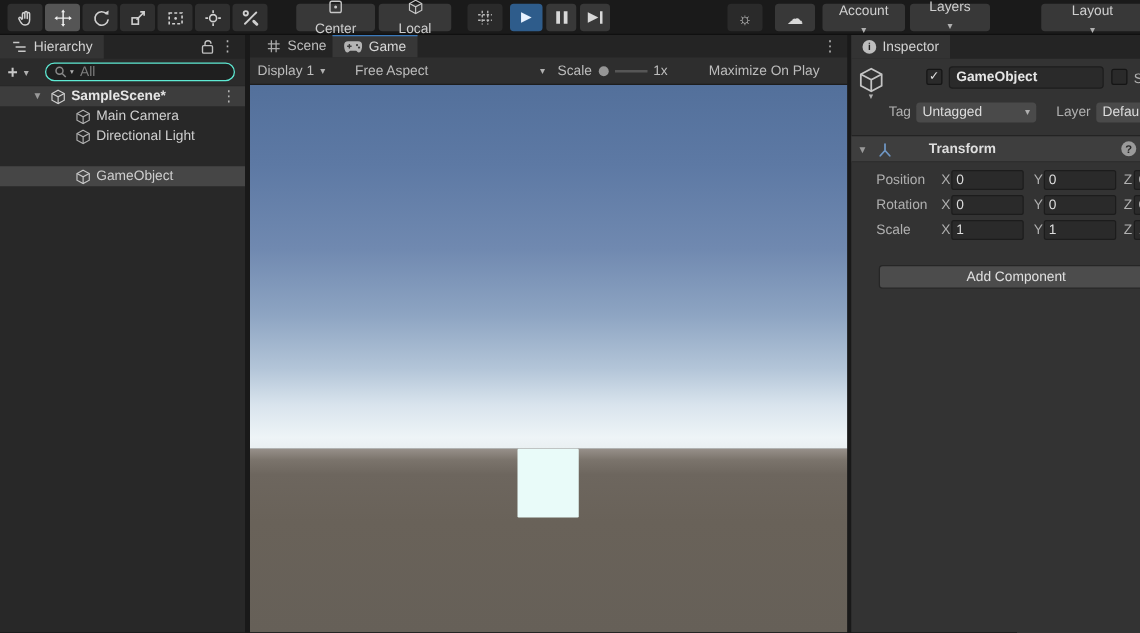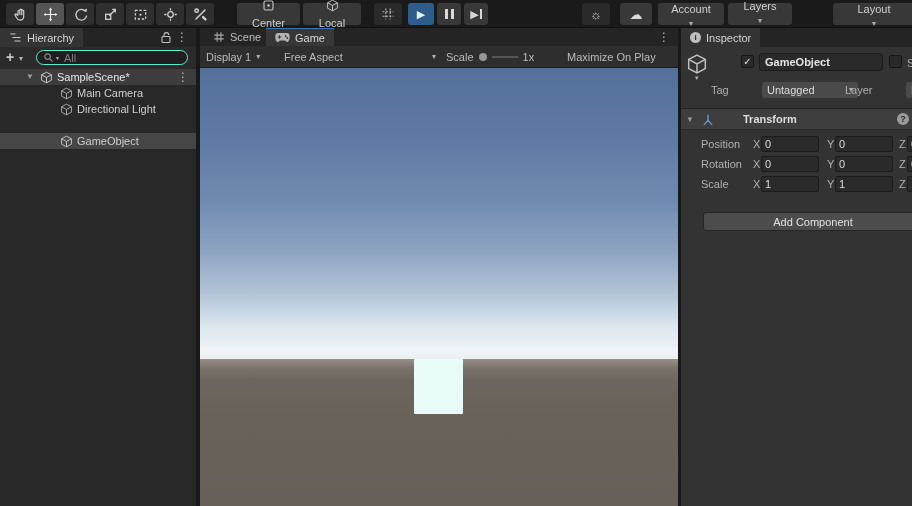--- a/index.html
+++ b/index.html
@@ -25,21 +25,21 @@
   
   .hierarchy{position:absolute;left:0;top:28px;width:196px;height:478px;background:#282828;overflow:hidden;}
   .ptabbar{position:absolute;left:0;top:0;right:0;height:19px;background:#242424;}
   .ptab{position:absolute;left:0;top:0;height:19px;background:#343434;display:flex;align-items:center;gap:5px;padding:0 9px;color:#d4d4d4;cursor:pointer;}
   .h-toolbar{position:absolute;left:0;top:19px;right:0;height:21px;background:#2b2b2b;}
   .searchbox{position:absolute;left:36px;top:3px;right:8px;height:15px;background:#1f1f1f;border:1px solid #5eead4;border-radius:8px;display:flex;align-items:center;gap:2px;padding:0 6px;box-sizing:border-box;color:#7d7d7d;}
   .hrows{position:absolute;left:0;top:41px;right:0;bottom:0;}
   .hrow{position:absolute;left:0;right:0;height:16px;display:flex;align-items:center;cursor:pointer;}
   .hrow .lbl{color:#cfcfcf;}
   .hrow.scene{background:#3d3d3d;}
-  .hrow.scene .lbl{color:#e6e6e6;font-weight:normal;}
+  .hrow.scene .lbl{color:#e6e6e6;font-weight:bold;}
   .hrow.sel{background:#464646;}
   .fold{font-size:8px;color:#9a9a9a;line-height:1;}
   
   .game{position:absolute;left:200px;top:28px;width:478px;height:478px;background:#242424;overflow:hidden;}
   .gtab{position:absolute;top:0;height:18px;display:flex;align-items:center;gap:5px;padding:0 9px;color:#bdbdbd;cursor:pointer;}
   .gtab.active{background:#373737;border-top:1px solid #3a79bb;box-sizing:border-box;color:#d8d8d8;}
   .g-toolbar{position:absolute;left:0;top:18px;right:0;height:22px;background:#2e2e2e;border-bottom:1px solid #1d1d1d;box-sizing:border-box;color:#bcbcbc;}
   .gt{position:absolute;top:0;height:21px;display:flex;align-items:center;gap:5px;cursor:pointer;}
   .slider-knob{width:8px;height:8px;border-radius:50%;background:#969696;}
   .slider-track{width:26px;height:2px;background:#565656;}
@@ -50,21 +50,21 @@
     background:linear-gradient(180deg,#97908a 0%,#7b746c 6%,#6d665e 14%,#696259 40%,#666058 100%);}
   .gcube{position:absolute;left:214px;top:291px;width:49px;height:55px;background:#e9fbf9;border-radius:1px;}
   
   .vsep{position:absolute;top:28px;width:4px;height:478px;background:#191919;}
   .inspector{position:absolute;left:681px;top:28px;width:231px;height:478px;background:#333333;overflow:hidden;}
   .infoicon{width:11px;height:11px;border-radius:50%;background:#bdbdbd;color:#222;font-size:8px;font-weight:bold;display:flex;align-items:center;justify-content:center;}
   .helpicon{width:12px;height:12px;border-radius:50%;background:#9a9a9a;color:#262626;font-size:9px;font-weight:bold;display:flex;align-items:center;justify-content:center;}
   .cb{width:13px;height:13px;background:#2a2a2a;border:1px solid #151515;border-radius:2px;display:flex;align-items:center;justify-content:center;color:#e2e2e2;font-size:10px;box-sizing:border-box;cursor:pointer;}
   .nin{background:#2a2a2a;border:1px solid #1c1c1c;border-radius:3px;color:#e6e6e6;font-weight:bold;font-size:11px;padding:0 5px;height:18px;box-sizing:border-box;font-family:inherit;}
   .tin{background:#2a2a2a;border:1px solid #1c1c1c;border-radius:2px;color:#dcdcdc;font-size:11px;padding:0 3px;height:16px;box-sizing:border-box;width:58px;font-family:inherit;}
-  .dd{background:#4a4a4a;border-radius:3px;height:16px;display:flex;align-items:center;justify-content:space-between;gap:6px;padding:0 5px;color:#dcdcdc;box-sizing:border-box;cursor:pointer;margin-left:29px;}
+  .dd{background:#4a4a4a;border-radius:3px;height:16px;display:flex;align-items:center;justify-content:space-between;gap:6px;padding:0 5px;color:#dcdcdc;box-sizing:border-box;cursor:pointer;}
   .ilabel{color:#b0b0b0;}
   .theader{position:absolute;left:0;right:-10px;top:80px;height:22px;background:#3e3e3e;border-top:1px solid #232323;border-bottom:1px solid #2a2a2a;box-sizing:border-box;}
   .trow{position:absolute;left:0;height:18px;display:flex;align-items:center;}
   .axl{color:#b0b0b0;}
   .addc{position:absolute;left:22px;top:184px;width:220px;height:19px;background:#4c4c4c;border:1px solid #262626;border-radius:3px;display:flex;align-items:center;justify-content:center;color:#e0e0e0;box-sizing:border-box;cursor:pointer;}
 </style>
 </head>
 <body>
 
 <div class="screen">

